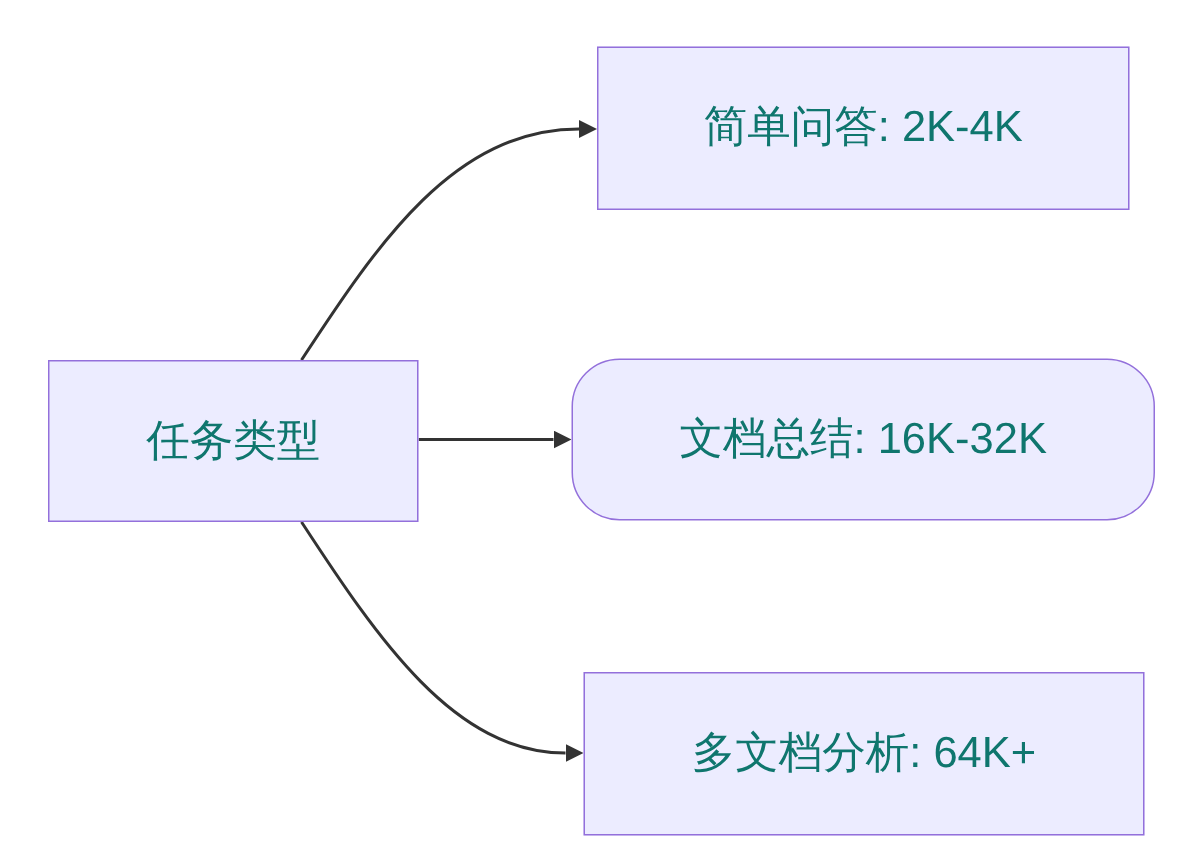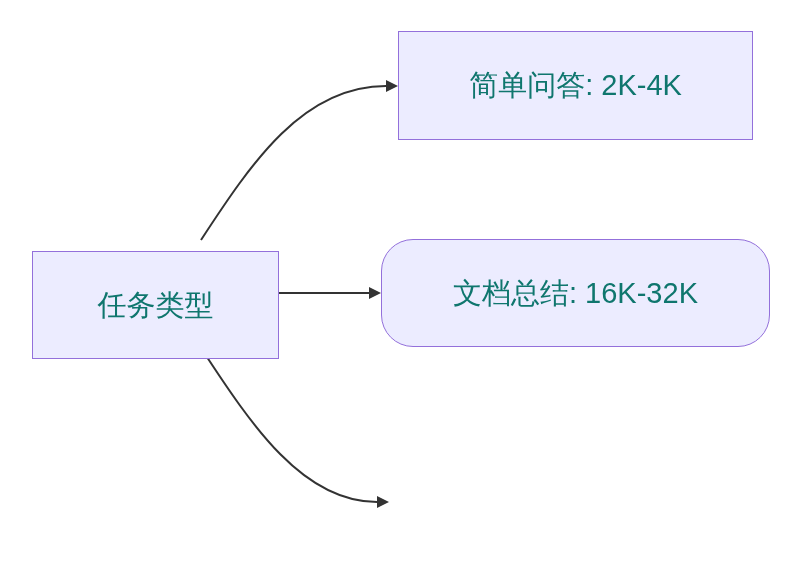--- a/index.html
+++ b/index.html
@@ -30,21 +30,21 @@
     border: 1.5px solid #9370DB;
     display: flex;
     align-items: center;
     justify-content: center;
     font-size: 29px;
     line-height: 1.2;
     color: #0f766e;
     text-align: center;
     white-space: nowrap;
   }
-  .node-root   { left: 32px;  top: 251px; width: 247px; height: 108px; }
+  .node-root   { left: 32px;  top: 240px; width: 247px; height: 108px; }
   .node-top    { left: 398px; top: 31px;  width: 355px; height: 109px; }
   .node-middle { left: 381px; top: 239px; width: 389px; height: 108px; border-radius: 32px; }
   .node-bottom { left: 389px; top: 448px; width: 374px; height: 109px; }
 </style>
 </head>
 <body>
 
 <div class="canvas">
 
   <svg class="edges-layer" viewBox="0 0 787 572" xmlns="http://www.w3.org/2000/svg">
@@ -63,14 +63,17 @@
   </div>
 
   <div class="node node-top">
     <span>简单问答: 2K-4K</span>
   </div>
 
   <div class="node node-middle">
     <span>文档总结: 16K-32K</span>
   </div>
 
+  <div class="node node-bottom">
+    <span>多文档分析: 64K+</span>
+  </div>
 
 </div>
 
 </body></html>

